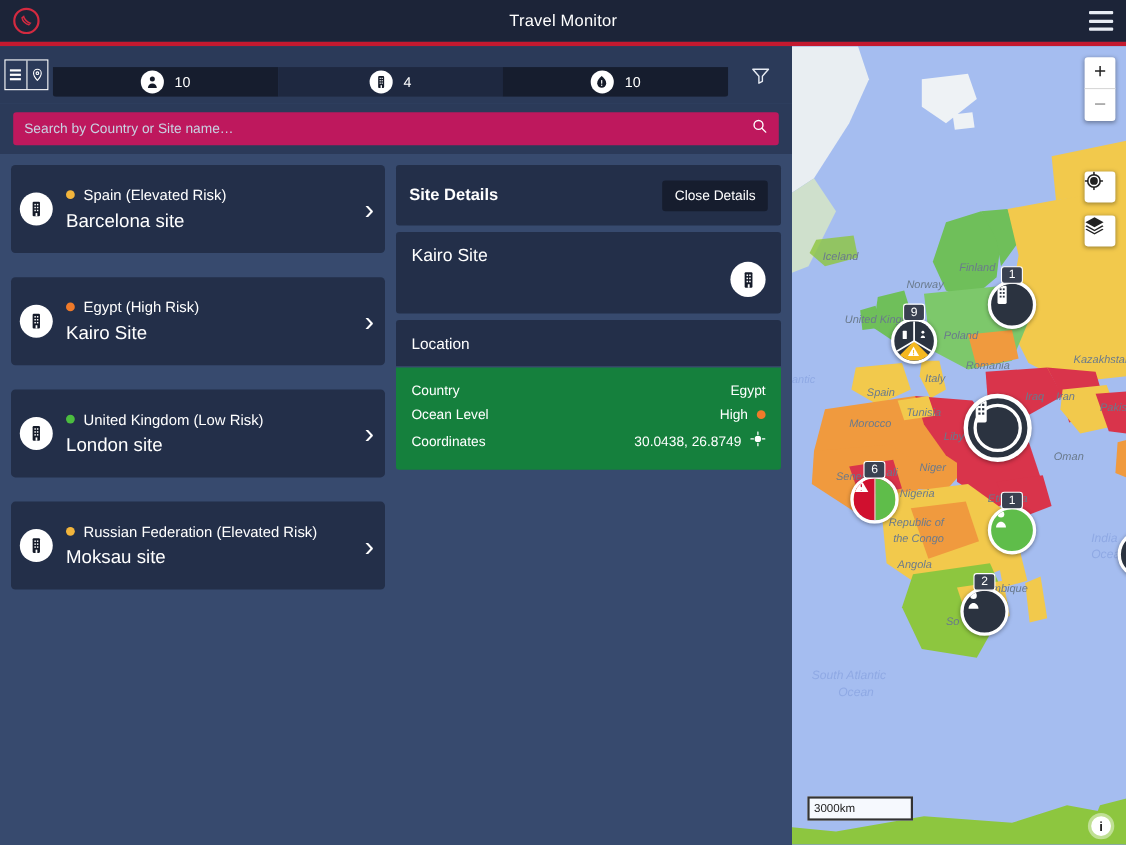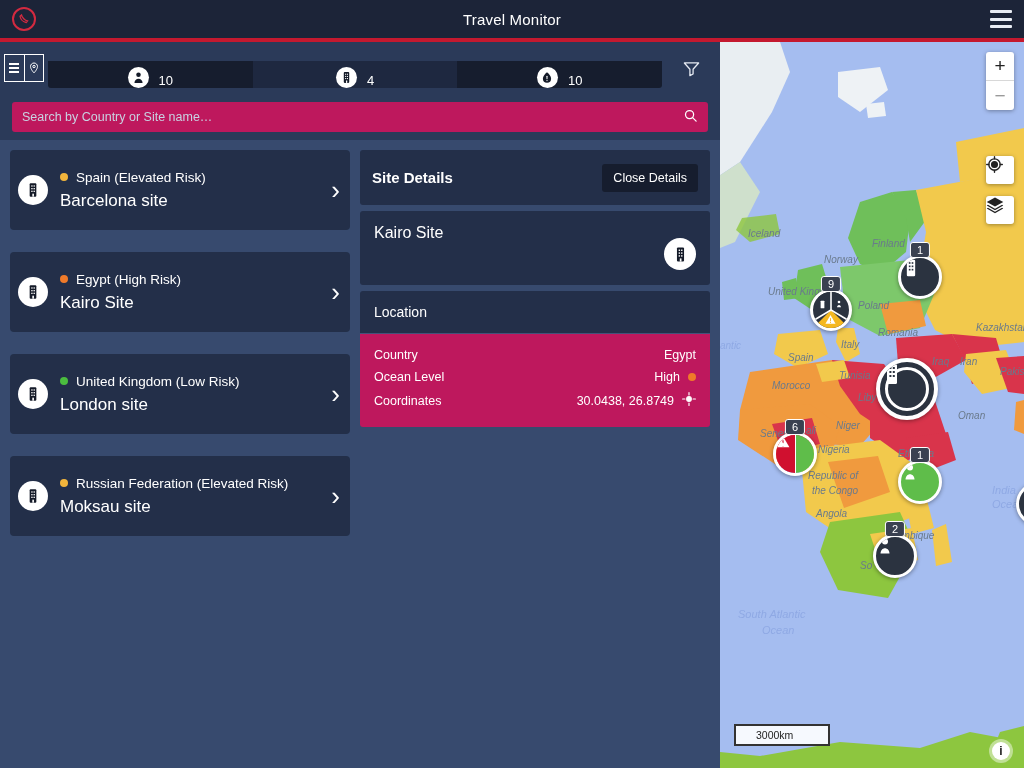--- a/index.html
+++ b/index.html
@@ -51,21 +51,21 @@
     width: 40px; height: 28px; border: 1.5px solid #ffffff;
     display: flex; align-items: stretch;
   }
   .vt-half { flex: 1; display: flex; align-items: center; justify-content: center; color:#fff; }
   .vt-half:first-child { border-right: 1.5px solid #ffffff; }
   .vt-lines { display:flex; flex-direction:column; gap:2px; }
   .vt-lines i { display:block; width:10px; height:2px; background:#fff; }
 
   .stat-tabs { display: flex; height: 40px; width: 614px; border-radius: 3px; overflow: hidden; }
   .stat-tab {
-    flex: 1; display: flex; align-items: flex-end; justify-content: center; gap: 10px;
+    flex: 1; display: flex; align-items: center; justify-content: center; gap: 10px;
     color: #ffffff; font-size: 13px; cursor: pointer; margin-top: 13px;
   }
   .stat-tab.dark { background: #161d2e; }
   .stat-tab.light { background: #1e2840; }
   .stat-icon {
     width: 21px; height: 21px; border-radius: 50%; background: #ffffff;
     display: flex; align-items: center; justify-content: center;
     color: #141a28;
   }
   .filter-btn {
@@ -132,21 +132,21 @@
   .ds-title { color: #ffffff; font-size: 16px; margin-bottom: 9px; }
   .ds-addr { color: #dfe5f0; font-size: 10.5px; line-height: 1.35; max-width: 230px; }
   .ds-badge {
     width: 32px; height: 32px; border-radius: 50%; background: #ffffff;
     display: flex; align-items: center; justify-content: center; margin-top: 14px;
   }
   .section-head {
     background: #232f49; border-radius: 3px 3px 0 0; padding: 13px 14px;
     color: #ffffff; font-size: 14px; border-bottom: 1px solid #44527a;
   }
-  .section-body { background: #be185d; border-radius: 0 0 3px 3px; padding: 10px 14px 14px 14px; }
+  .section-body { background: #15803d; border-radius: 0 0 3px 3px; padding: 10px 14px 14px 14px; }
   .kv { display: flex; align-items: center; justify-content: space-between; padding: 4px 0; }
   .kv .k { color: #ffffff; font-size: 12.5px; }
   .kv .v { color: #ffffff; font-size: 12.5px; display: flex; align-items: center; gap: 8px; }
 
   
   .map {
     position: absolute; top: 42px; left: 720px; width: 304px; height: 726px;
     overflow: hidden; background: #a5bdf0;
   }
   .map svg { position: absolute; top: 0; left: 0; }
@@ -162,21 +162,21 @@
     font-size: 19px; color: #222;
   }
   .mc-zoom div:first-child { border-bottom: 1px solid #d8d8d8; }
   .mc-zoom div.dim { color: #9a9a9a; }
   .mc-locate { right: 10px; top: 114px; width: 28px; height: 28px; }
   .mc-layers { right: 10px; top: 154px; width: 28px; height: 28px; }
 
   .scalebar {
     position: absolute; left: 14px; bottom: 22px;
     background: rgba(255,255,255,.9); border: 2px solid #333;
-    font-size: 10.5px; color: #222; padding: 3px 8px 3px 20px; min-width: 96px;
+    font-size: 10.5px; color: #222; padding: 3px 8px 3px 4px; min-width: 96px;
   }
   .map-info {
     position: absolute; right: 14px; bottom: 8px;
     width: 18px; height: 18px; border-radius: 50%; background: #fff;
     display:flex; align-items:center; justify-content:center;
     font-size: 12px; font-weight: bold; color: #222; cursor: pointer;
     box-shadow: 0 0 0 3px rgba(255,255,255,.45);
   }
   .marker { position: absolute; }
   .mk-count {
@@ -524,21 +524,21 @@
     <div class="map-label" style="left:104px;top:212px;color:#6a7a8c">Norway</div>
     <div class="map-label" style="left:152px;top:196px;color:#6a7a8c">Finland</div>
     <div class="map-label" style="left:48px;top:244px;color:#6a7a8c">United Kingd</div>
     <div class="map-label" style="left:138px;top:258px;color:#6a7a8c">Poland</div>
     <div class="map-label" style="left:158px;top:285px;color:#6a7a8c">Romania</div>
     <div class="map-label" style="left:256px;top:280px;color:#6a7a8c">Kazakhstan</div>
     <div class="map-label" style="left:121px;top:297px;color:#6a7a8c">Italy</div>
     <div class="map-label" style="left:68px;top:310px;color:#6a7a8c">Spain</div>
     <div class="map-label" style="left:0px;top:298px;color:#8fa9e4">antic</div>
     <div class="map-label" style="left:52px;top:338px;color:#6a7a8c">Morocco</div>
-    <div class="map-label" style="left:119px;top:328px;color:#6a7a8c">Tunisia</div>
+    <div class="map-label" style="left:104px;top:328px;color:#6a7a8c">Tunisia</div>
     <div class="map-label" style="left:138px;top:350px;color:#6a7a8c">Liby</div>
     <div class="map-label" style="left:212px;top:314px;color:#6a7a8c">Iraq</div>
     <div class="map-label" style="left:240px;top:314px;color:#6a7a8c">Iran</div>
     <div class="map-label" style="left:280px;top:324px;color:#6a7a8c">Pakis</div>
     <div class="map-label" style="left:238px;top:368px;color:#6a7a8c">Oman</div>
     <div class="map-label" style="left:116px;top:378px;color:#6a7a8c">Niger</div>
     <div class="map-label" style="left:40px;top:386px;color:#6a7a8c">Senep</div>
     <div class="map-label" style="left:86px;top:383px;color:#6a7a8c">ali</div>
     <div class="map-label" style="left:98px;top:402px;color:#6a7a8c">Nigeria</div>
     <div class="map-label" style="left:178px;top:406px;color:#6a7a8c">Ethiopia</div>

